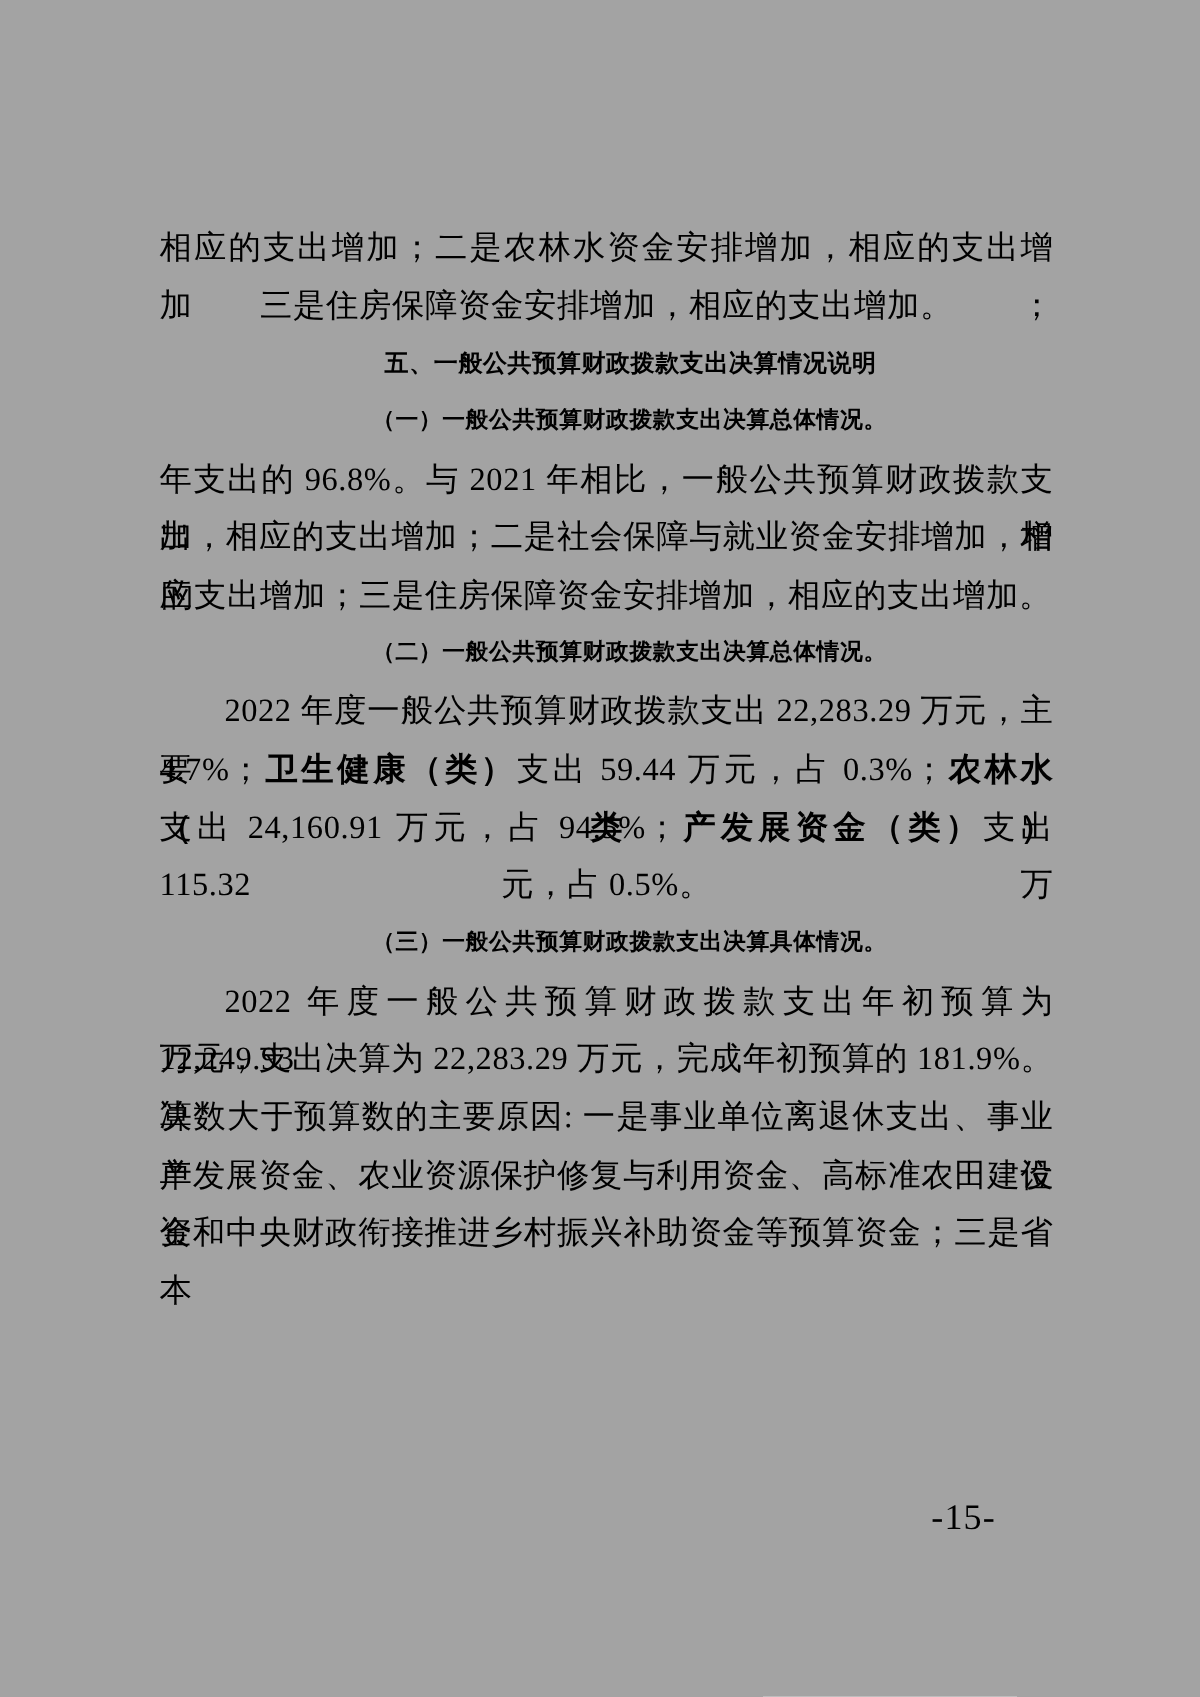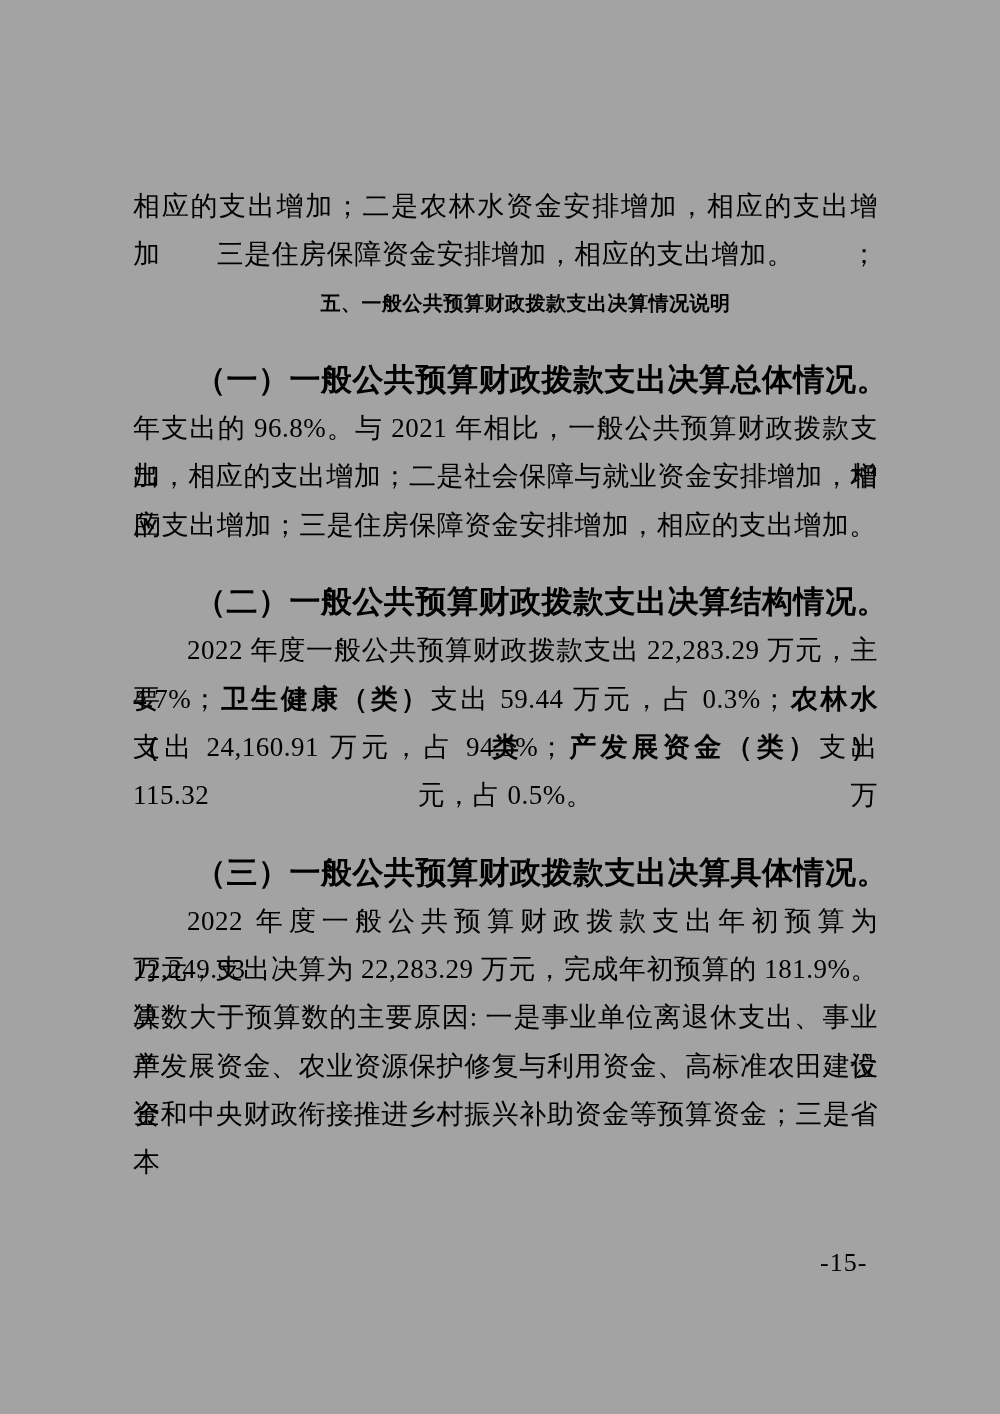--- a/index.html
+++ b/index.html
@@ -35,56 +35,55 @@
     white-space: normal;
   }
   .line.heading1 {
     font-family: "Liberation Sans", "DejaVu Sans", sans-serif;
     font-weight: 900;
     font-size: 20px;
   }
   .line.heading2 {
     font-family: "Liberation Sans", "DejaVu Sans", sans-serif;
     font-weight: 700;
-    font-size: 31px;
-    margin-top: 29px;
+    font-size: 19px;
   }
   .line.fill {
     text-align: justify;
     text-align-last: justify;
   }
   .line.indent {
     text-indent: 2em;
   }
   .seg.bold {
     font-weight: 900;
     font-family: "Liberation Sans", "DejaVu Sans", sans-serif;
   }
   .page-number {
     position: absolute;
-    left: 820px;
+    left: 776px;
     top: 1248px;
     font-family: "Liberation Serif", "DejaVu Serif", serif;
-    font-size: 26px;
+    font-size: 30px;
     letter-spacing: 1px;
   }
 </style>
 </head>
 <body>
 
 <div class="page">
   <div class="doc-body">
       <div class="line body fill"><span class="seg">相应的支出增加；二是农林水资金安排增加，相应的支出增加；</span></div>
       <div class="line body"><span class="seg">三是住房保障资金安排增加，相应的支出增加。</span></div>
       <div class="line heading1 indent"><span class="seg">五、一般公共预算财政拨款支出决算情况说明</span></div>
       <div class="line heading2 indent"><span class="seg">（一）一般公共预算财政拨款支出决算总体情况。</span></div>
       <div class="line body fill"><span class="seg">年支出的 96.8%。与 2021 年相比，一般公共预算财政拨款支出增</span></div>
       <div class="line body fill"><span class="seg">加，相应的支出增加；二是社会保障与就业资金安排增加，相应</span></div>
       <div class="line body"><span class="seg">的支出增加；三是住房保障资金安排增加，相应的支出增加。</span></div>
-      <div class="line heading2 indent"><span class="seg">（二）一般公共预算财政拨款支出决算结构情况。</span></div>
+      <div class="line heading2 indent"><span class="seg">（二）一般公共预算财政拨款支出决算总体情况。</span></div>
       <div class="line body fill indent"><span class="seg">2022 年度一般公共预算财政拨款支出 22,283.29 万元，主要</span></div>
       <div class="line body fill"><span class="seg">4.7%；</span><span class="seg bold">卫生健康（类）</span><span class="seg">支出 59.44 万元，占 0.3%；</span><span class="seg bold">农林水（类）</span></div>
       <div class="line body fill"><span class="seg">支出 24,160.91 万元，占 94.5%；</span><span class="seg bold">产发展资金（类）</span><span class="seg">支出 115.32 万</span></div>
       <div class="line body"><span class="seg">元，占 0.5%。</span></div>
       <div class="line heading2 indent"><span class="seg">（三）一般公共预算财政拨款支出决算具体情况。</span></div>
       <div class="line body fill indent"><span class="seg">2022 年度一般公共预算财政拨款支出年初预算为 12,249.93</span></div>
       <div class="line body fill"><span class="seg">万元，支出决算为 22,283.29 万元，完成年初预算的 181.9%。决</span></div>
       <div class="line body fill"><span class="seg">算数大于预算数的主要原因: 一是事业单位离退休支出、事业单位</span></div>
       <div class="line body fill"><span class="seg">产发展资金、农业资源保护修复与利用资金、高标准农田建设资</span></div>
       <div class="line body fill"><span class="seg">金和中央财政衔接推进乡村振兴补助资金等预算资金；三是省本</span></div>

